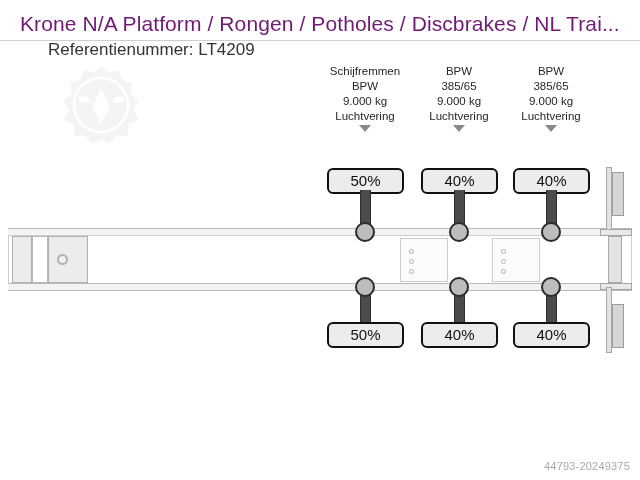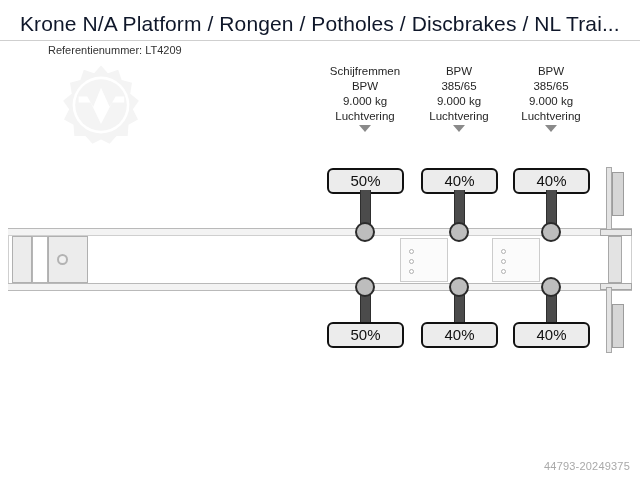--- a/index.html
+++ b/index.html
@@ -23,37 +23,37 @@
     width: 640px;
     height: 60px;
   }
   #page-title {
     position: absolute;
     left: 20px;
     top: 11px;
     font-size: 21px;
     line-height: 26px;
     letter-spacing: 0.1px;
-    color: #0f172a;
+    color: #701a75;
     white-space: nowrap;
     font-weight: 400;
   }
   #title-rule {
     position: absolute;
     left: 0;
     top: 40px;
     width: 640px;
     height: 1px;
     background: #cfcfcf;
   }
   #reference-line {
     position: absolute;
     left: 20px;
     top: 43px;
-    font-size: 11px;
+    font-size: 17px;
     line-height: 14px;
     color: #333333;
     white-space: nowrap;
     padding-left: 28px;
   }
 
   
   #logo-watermark {
     position: absolute;
     left: 58px;

